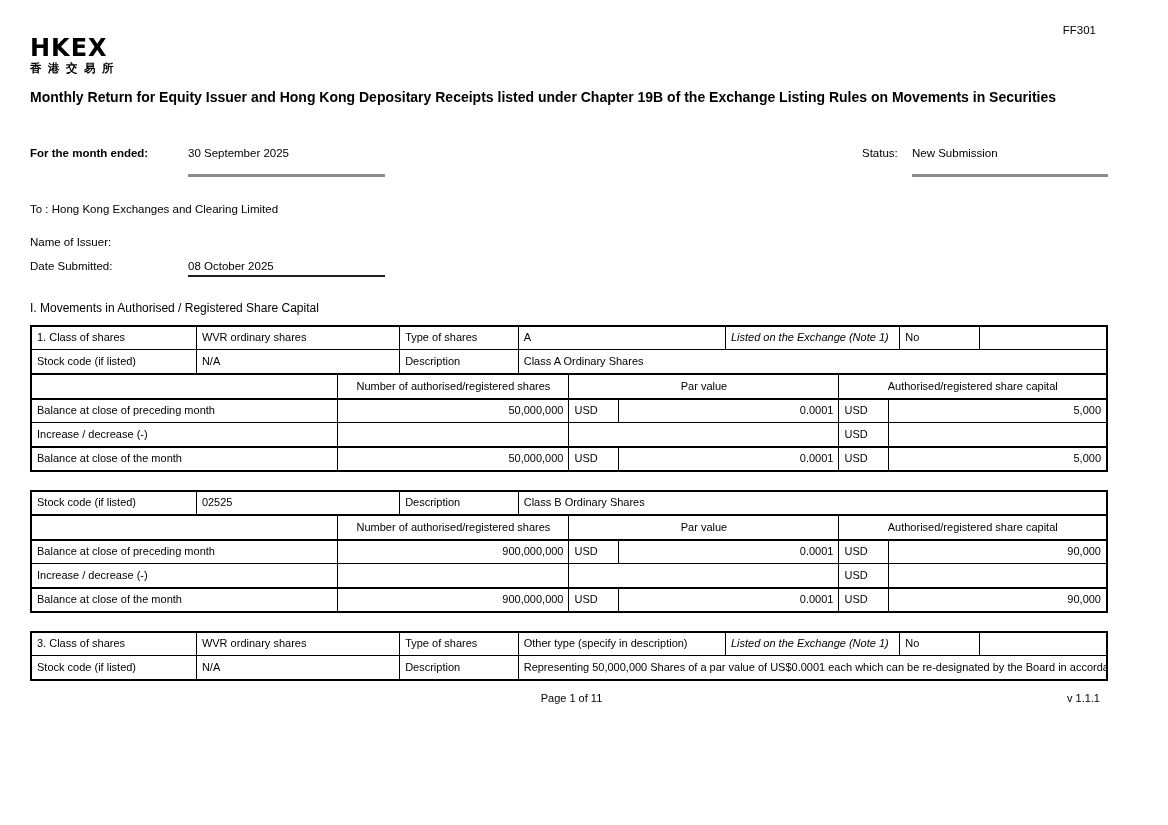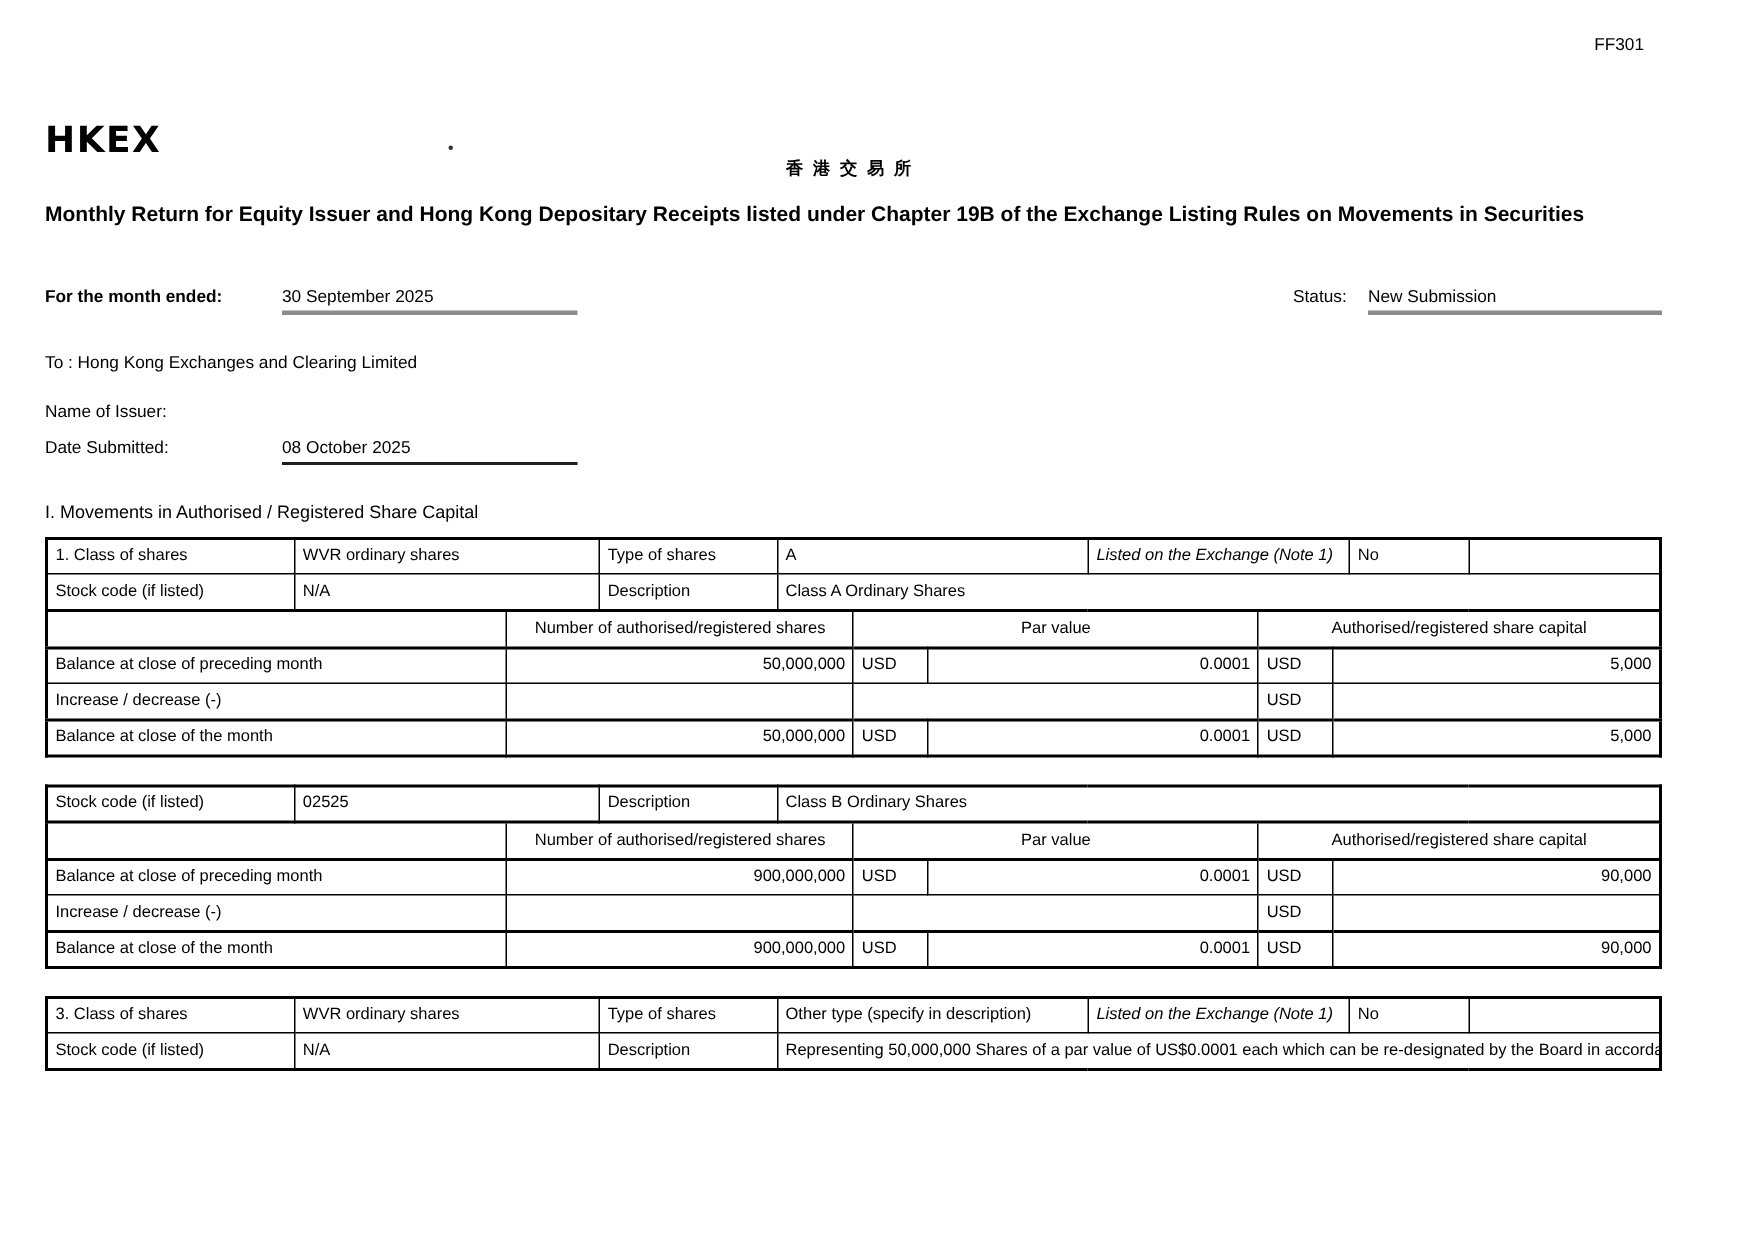--- a/index.html
+++ b/index.html
@@ -7,33 +7,33 @@
   body {
     width: 1168px; height: 825px; overflow: hidden;
     background: #ffffff; color: #000;
     font-family: "Liberation Sans", sans-serif;
     position: relative;
   }
   .page { position: relative; margin-left: 30px; width: 1078px; }
 
   .form-code { position: absolute; top: 24px; right: 12px; font-size: 11.5px; }
 
-  .logo { padding-top: 81px; line-height: 1; }
+  .logo { padding-top: 36px; line-height: 1; }
   .logo-en { font-size: 24px; font-weight: 900; letter-spacing: 1px; font-family: "DejaVu Sans", sans-serif; }
-  .logo-cn { font-size: 11.5px; font-weight: 700; letter-spacing: 6.5px; margin-top: 3px; text-align: center; }
+  .logo-cn { font-size: 11.5px; font-weight: 700; letter-spacing: 6.5px; margin-top: 3px; }
 
   .stray-dot { position: absolute; left: 269px; top: 97px; width: 3px; height: 3px; background: #333; border-radius: 50%; }
 
   .title { margin: 13px 0 0; font-size: 14px; line-height: 18px; font-weight: bold; text-align: justify; }
 
   .field-row { display: flex; align-items: baseline; font-size: 11.5px; }
   .flabel { flex: none; width: 158px; }
   .bold { font-weight: bold; }
   .month-row { margin-top: 41px; }
-  .u-gray { border-bottom: 3px solid #8c8c8c; padding-bottom: 3px; }
+  .u-gray { border-bottom: 3px solid #8c8c8c; padding-bottom: 15px; }
   .u-dark { border-bottom: 2px solid #1f1f1f; padding-bottom: 3px; }
   .month-value { flex: none; width: 197px; }
   .spacer { flex: 1; }
   .status-label { flex: none; width: 50px; }
   .status-value { flex: none; width: 196px; }
 
   .to-line { margin-top: 26px; font-size: 11.5px; }
   .issuer-row { margin-top: 21px; }
   .issuer-value { flex: 1; }
   .date-row { margin-top: 12px; }
@@ -261,14 +261,18 @@
       <tr>
         <td>Stock code (if listed)</td>
         <td>N/A</td>
         <td>Description</td>
         <td colspan="4" class="desc-multiline">Representing 50,000,000 Shares of a par value of US$0.0001 each which can be re-designated by the Board in accordance with the Articles. Upon passing of the resolutions for amendment of the</td>
       </tr>
     </tbody>
       </table>
   </div>
 
+  <div class="footer">
+    <span class="page-num">Page 1 of 11</span>
+    <span class="version">v 1.1.1</span>
+  </div>
 
 </div>
 
 </body></html>

